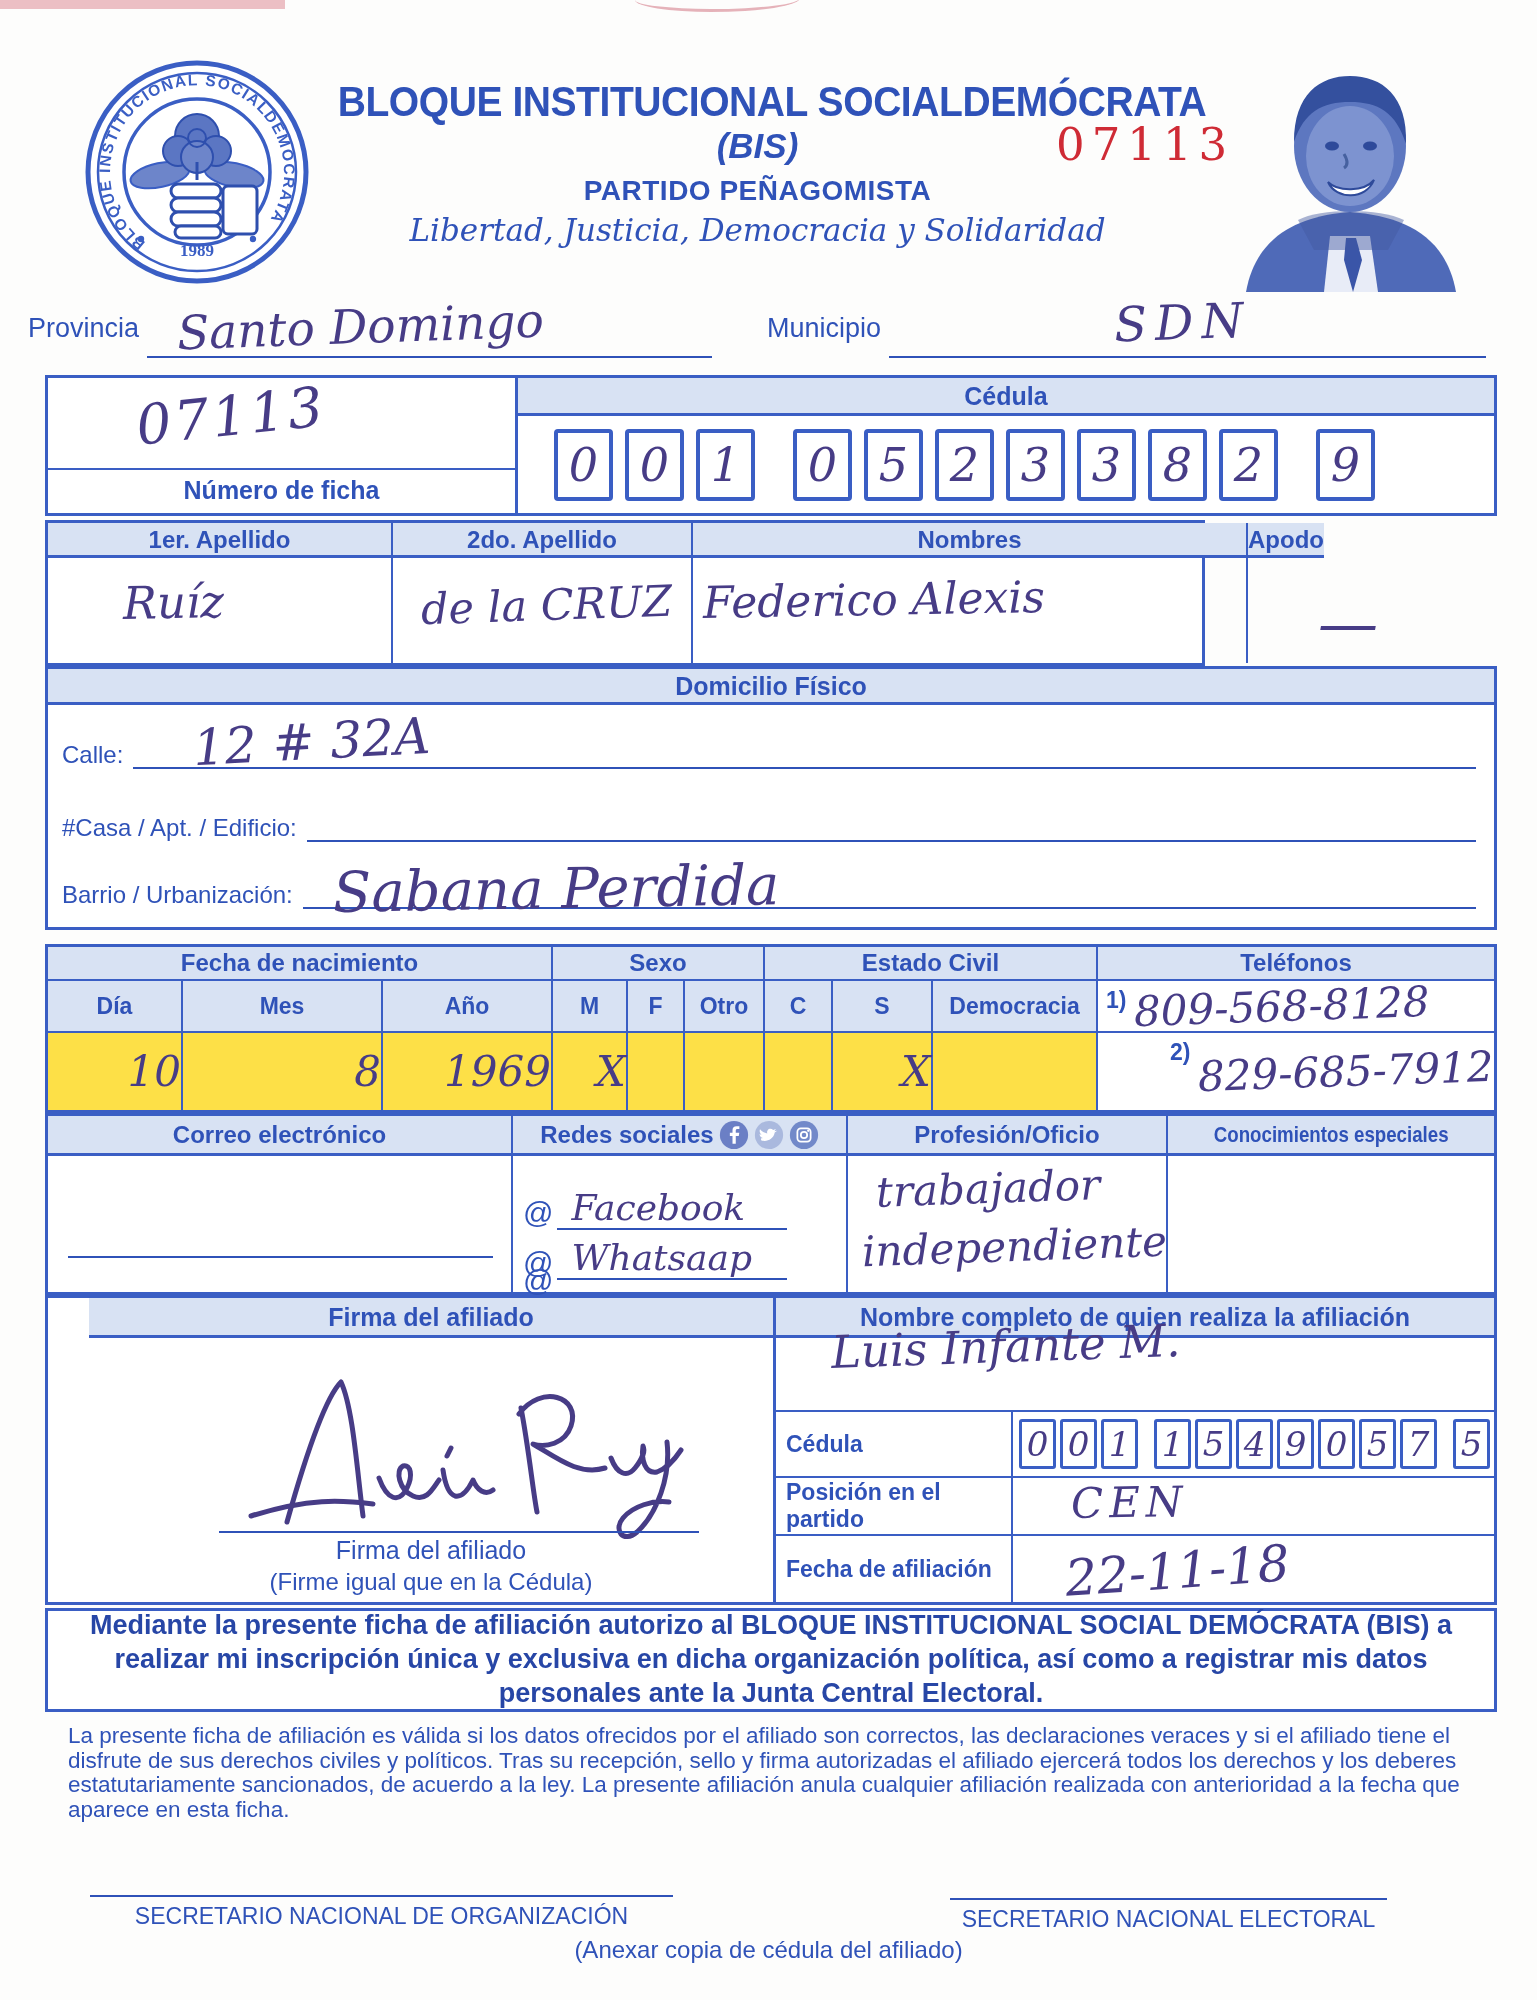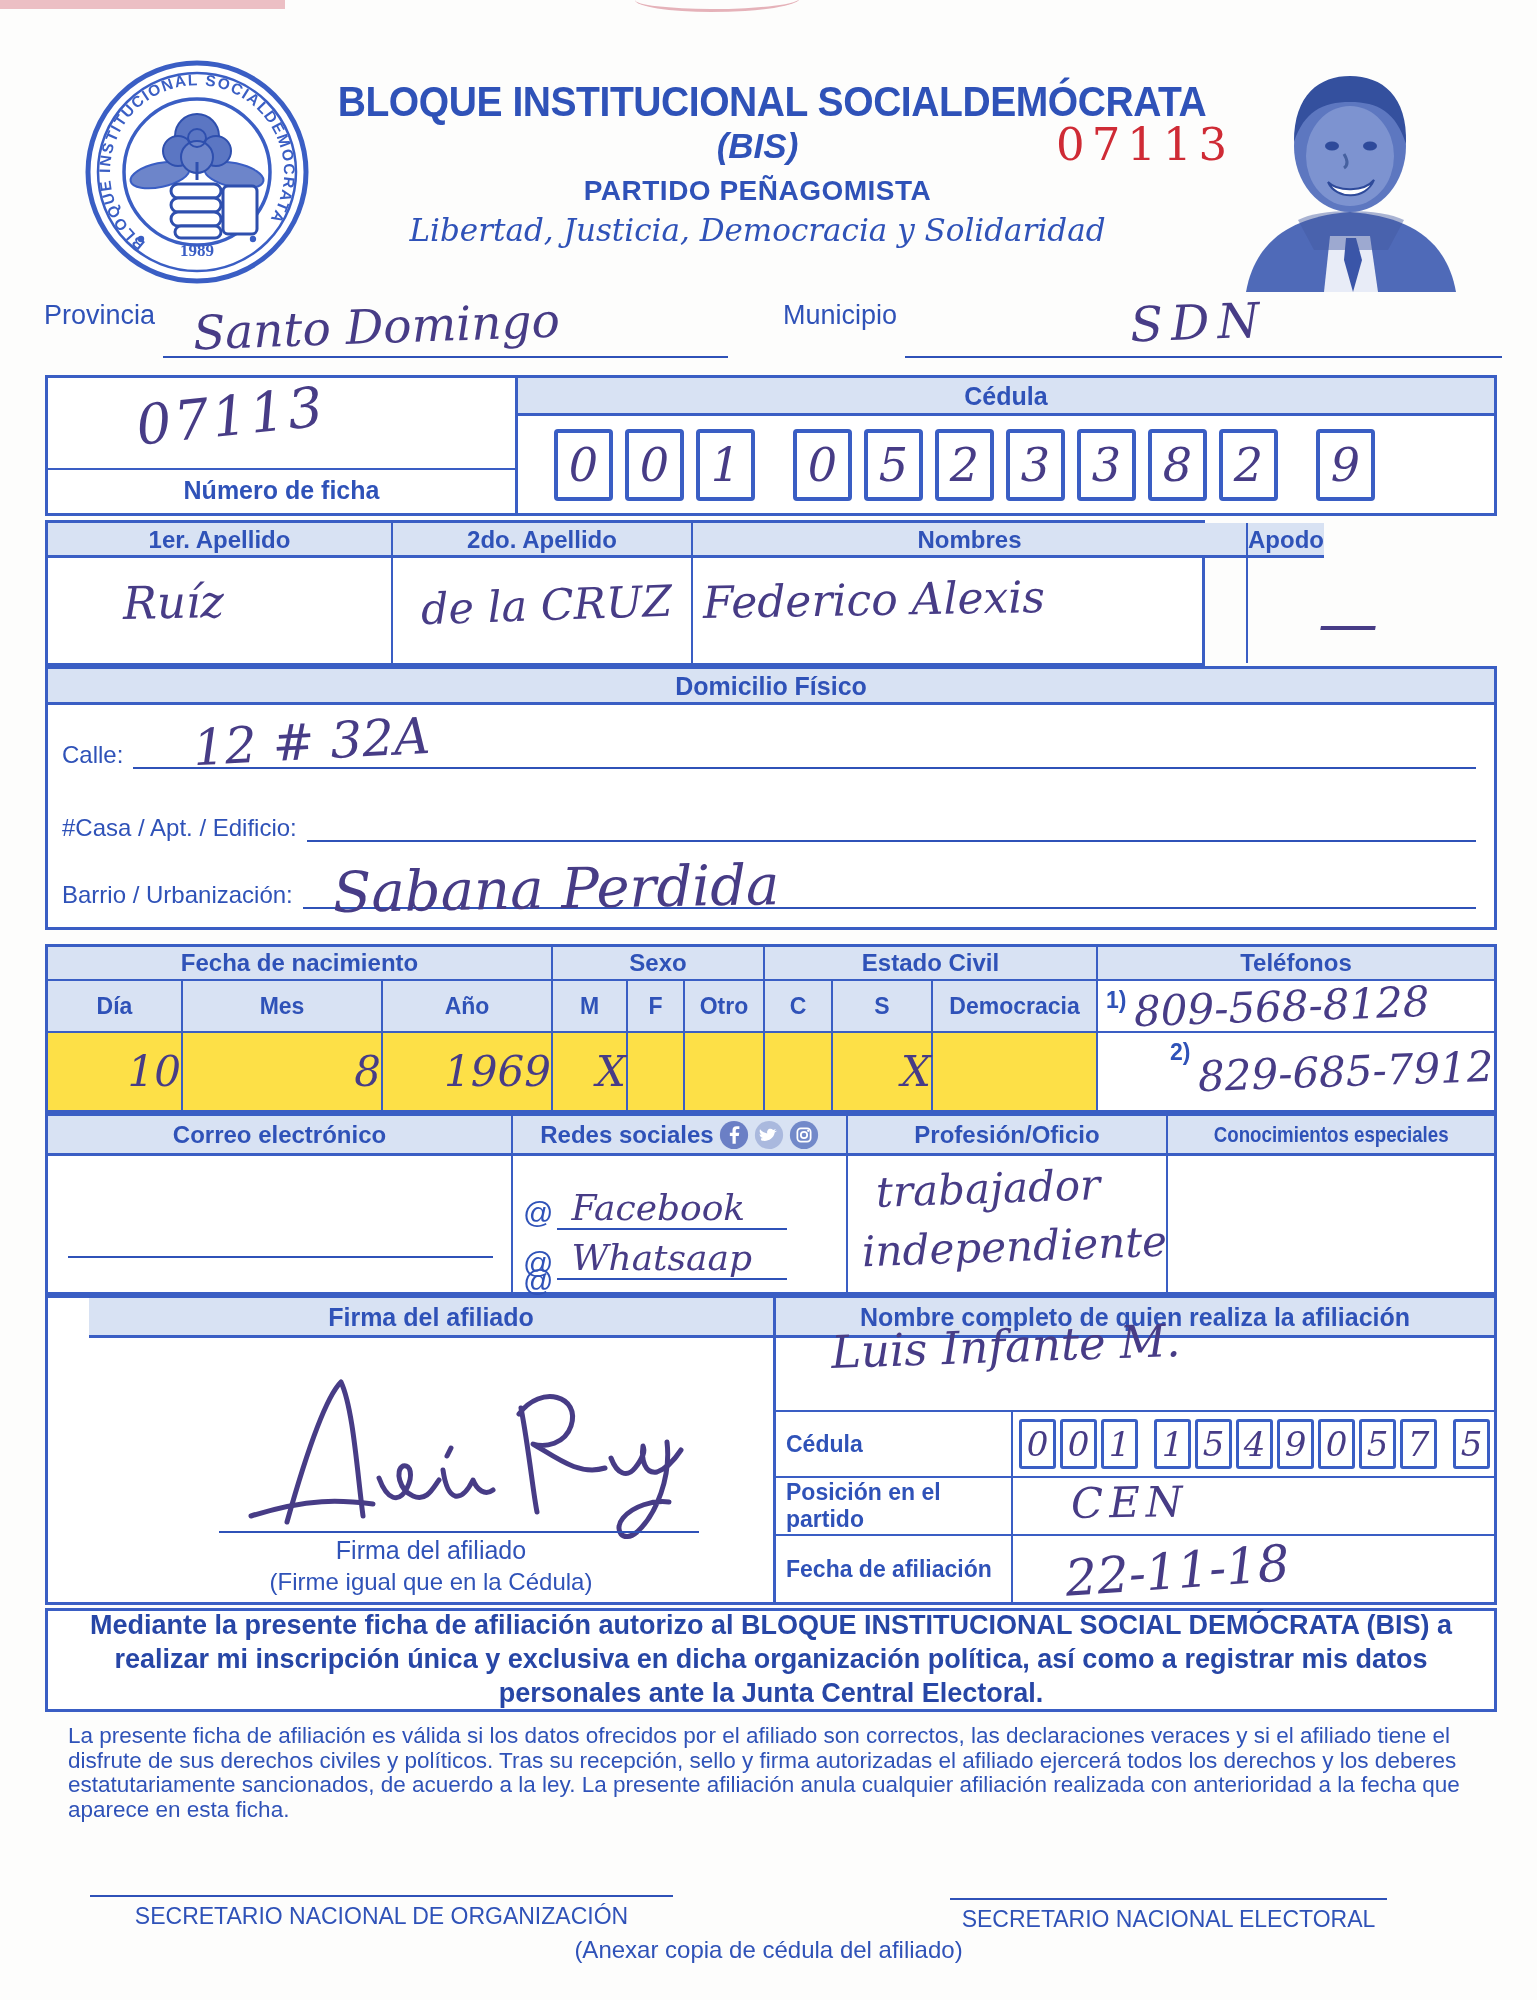--- a/index.html
+++ b/index.html
@@ -22,21 +22,21 @@
   .logo{position:absolute;left:83px;top:58px;width:228px;height:228px;}
   .title-block{position:absolute;left:305px;top:78px;width:905px;text-align:center;color:var(--blue);}
   .title-main{display:inline-block;font-size:42px;font-weight:bold;transform:scaleX(.93);white-space:nowrap;letter-spacing:-.5px;}
   .title-bis{font-size:35px;font-weight:bold;font-style:italic;margin-top:0px;}
   .title-party{font-size:28px;font-weight:bold;letter-spacing:.5px;margin-top:9px;}
   .title-motto{font-family:"DejaVu Serif",serif;font-style:italic;font-size:31px;margin-top:5px;}
   .stamp{position:absolute;left:1056px;top:118px;color:var(--red);font-family:"DejaVu Serif",serif;font-size:45px;letter-spacing:7px;}
   .portrait{position:absolute;left:1228px;top:50px;width:245px;height:242px;}
 
   
-  .loc-row{position:absolute;left:44px;top:300px;width:1458px;display:flex;align-items:flex-start;color:var(--blue);font-size:27px;}
+  .loc-row{position:absolute;left:28px;top:300px;width:1458px;display:flex;align-items:center;color:var(--blue);font-size:27px;}
   .loc-label{font-weight:normal;padding-bottom:2px;white-space:nowrap;}
   .wline{position:relative;border-bottom:2.5px solid var(--blue);height:58px;margin-left:8px;}
   .wline.first{width:565px;}
   .wline.second{flex:1;}
   .loc-row .gap{width:55px;}
   .hw{font-family:"DejaVu Serif",serif;font-style:italic;color:var(--ink);}
   .hw-prov{position:absolute;left:30px;bottom:2px;font-size:47px;white-space:nowrap;transform:rotate(-2deg);}
   .hw-muni{position:absolute;left:225px;bottom:6px;font-size:48px;letter-spacing:8px;transform:rotate(-2deg);}
 
   

